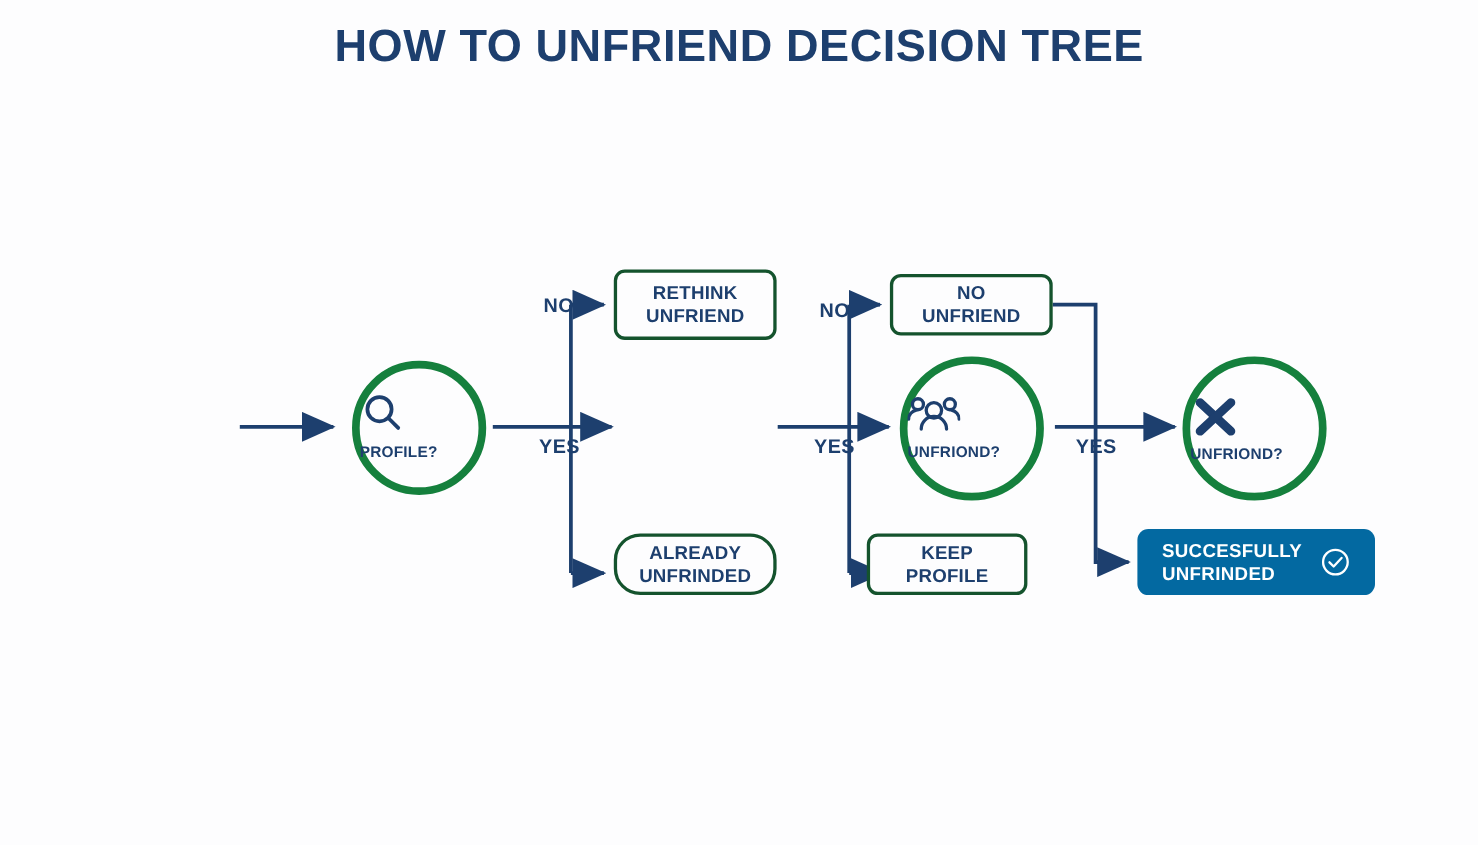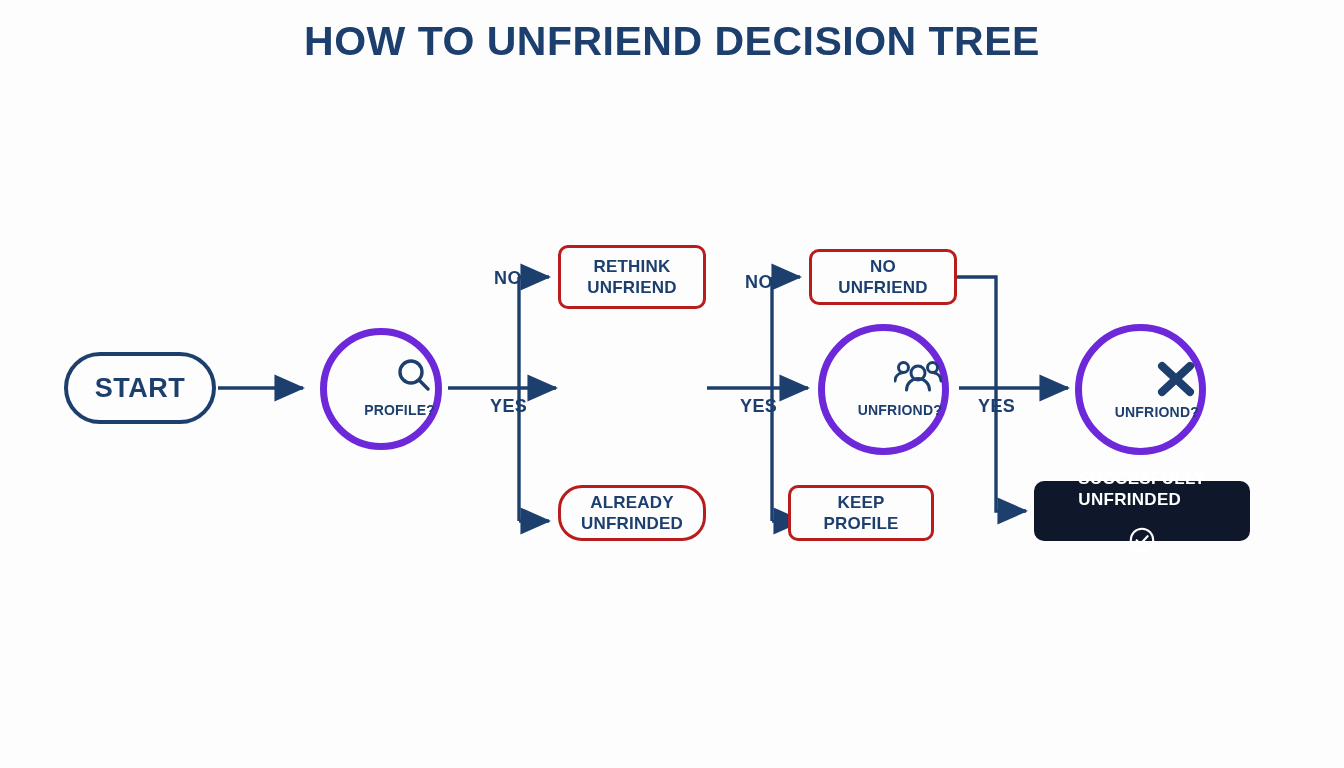--- a/index.html
+++ b/index.html
@@ -54,72 +54,71 @@
     font-weight: bold;
     letter-spacing: 0.5px;
   }
 
   
   .node-circle {
     position: absolute;
     box-sizing: border-box;
     border-radius: 50%;
     background: #fdfdfe;
-    border: 7px solid #6d28d9;
+    border: 7px solid #15803d;
     display: flex;
     flex-direction: column;
-    align-items: flex-end;
+    align-items: flex-start;
     justify-content: center;
   }
   .node-circle .glyph {
     display: block;
     line-height: 0;
   }
   .node-circle .node-label {
     color: #1d3f6e;
     font-weight: bold;
     letter-spacing: 0.2px;
     white-space: nowrap;
   }
 
   
   .out-box {
     position: absolute;
     box-sizing: border-box;
-    border: 3px solid #b91c1c;
+    border: 3px solid #14532d;
     border-radius: 10px;
     background: #fdfdfe;
     display: flex;
     align-items: center;
     justify-content: center;
     text-align: center;
     color: #1d3f6e;
     font-size: 17px;
     font-weight: bold;
     line-height: 1.25;
     letter-spacing: 0.2px;
   }
 
   
   .fill-box {
     position: absolute;
     box-sizing: border-box;
     border-radius: 10px;
-    background: #0f172a;
+    background: #0369a1;
     display: flex;
     align-items: center;
     justify-content: center;
     gap: 16px;
     color: #ffffff;
     font-size: 17px;
     font-weight: bold;
     line-height: 1.25;
     letter-spacing: 0.3px;
     text-align: left;
-    flex-direction: column;
   }
 
   
   .edge-label {
     position: absolute;
     color: #1d3f6e;
     font-size: 18px;
     font-weight: bold;
     letter-spacing: 0.4px;
     white-space: nowrap;
@@ -155,23 +154,20 @@
       <path d="M772,277 L800,277" marker-end="url(#ah)"></path>
       <path d="M772,521 L802,521" marker-end="url(#ah)"></path>
 
       <path d="M957,277 L996,277 L996,511 L1026,511" marker-end="url(#ah)"></path>
 
       <path d="M959,388 L1068,388" marker-end="url(#ah)"></path>
 
     </g>
   </svg>
 
-  <div class="start-pill" style="left:64px; top:352px; width:152px; height:72px;">
-    <span>START</span>
-  </div>
 
   <div class="node-circle" style="left:320px; top:328px; width:122px; height:122px;">
     <span class="glyph" style="margin-top:-6px;">
       <svg width="42" height="42" viewBox="0 0 42 42" fill="none" stroke="#1d3f6e" stroke-width="3.4" stroke-linecap="round">
         <circle cx="18" cy="17" r="11"></circle>
         <line x1="26" y1="25" x2="35" y2="34"></line>
       </svg>
     </span>
     <span class="node-label" style="font-size:14px; margin-top:5px;">PROFILE?</span>
   </div>

